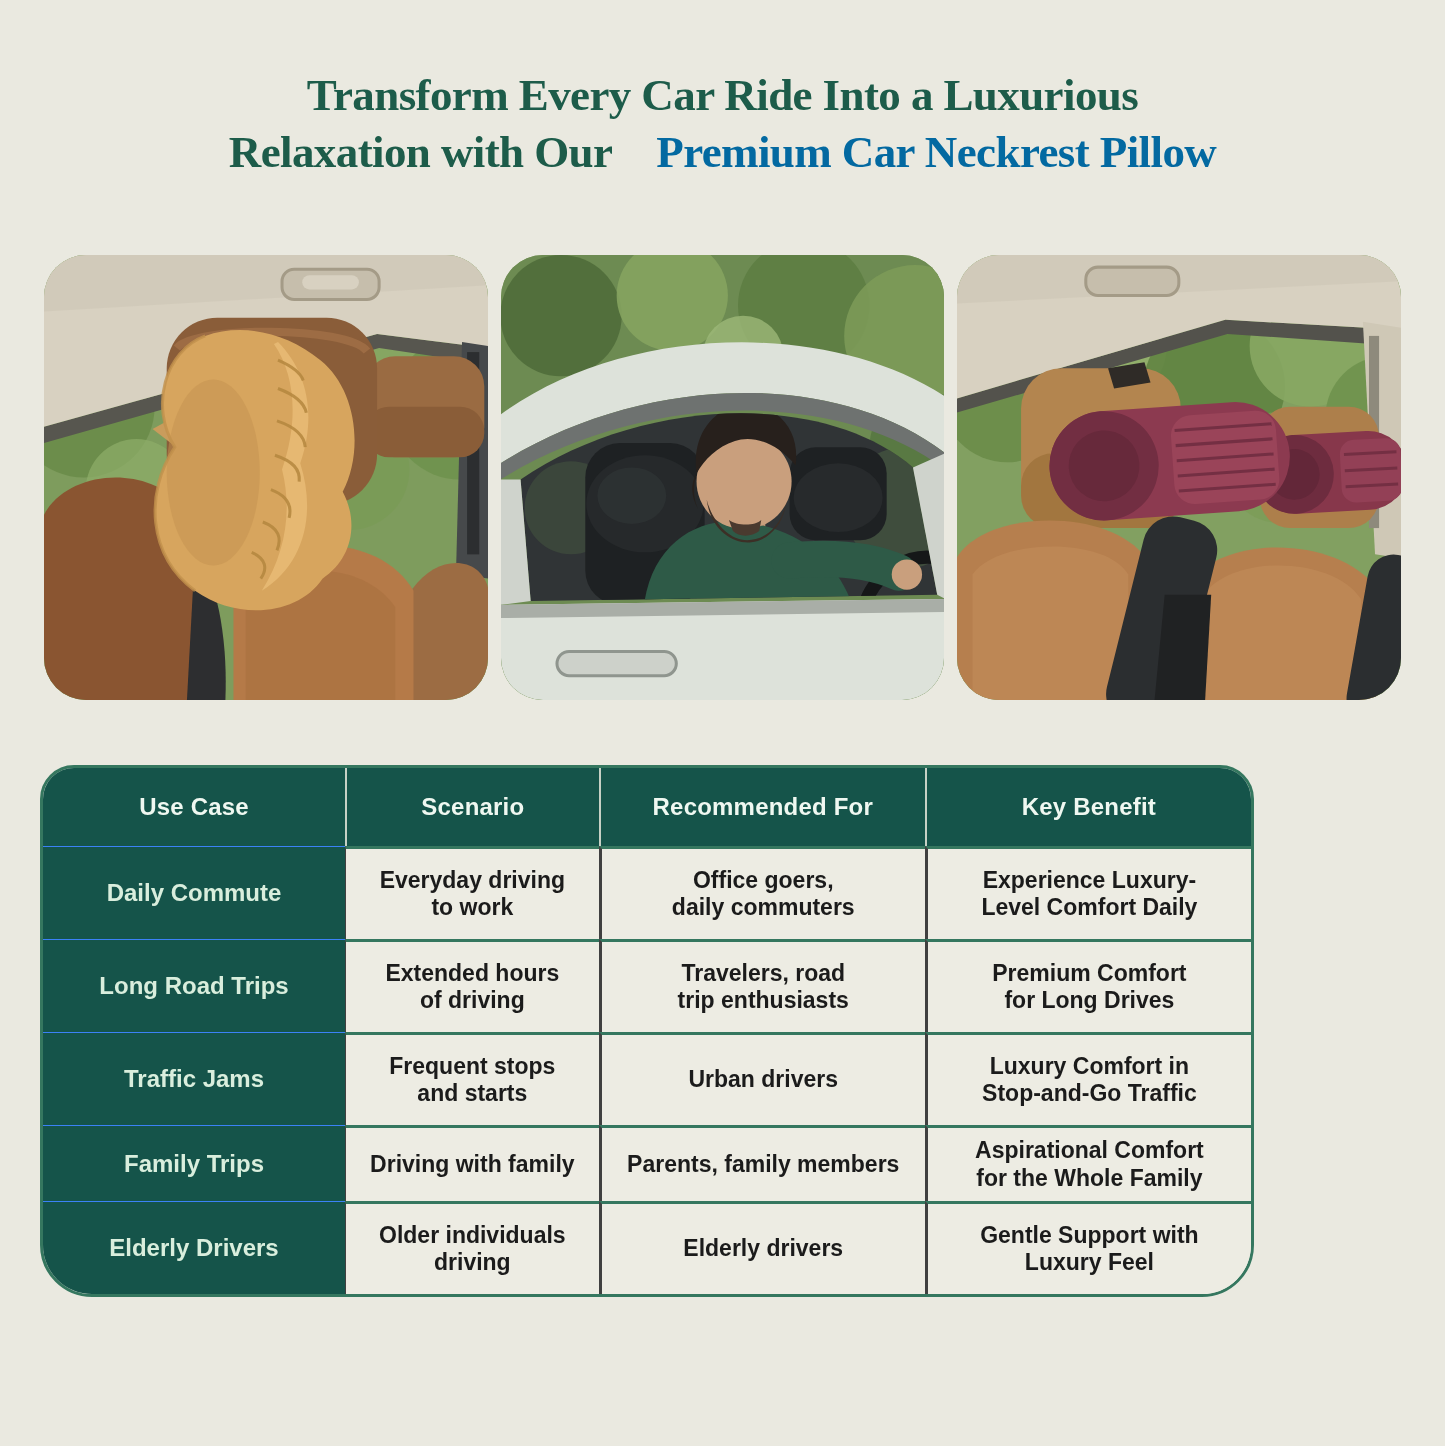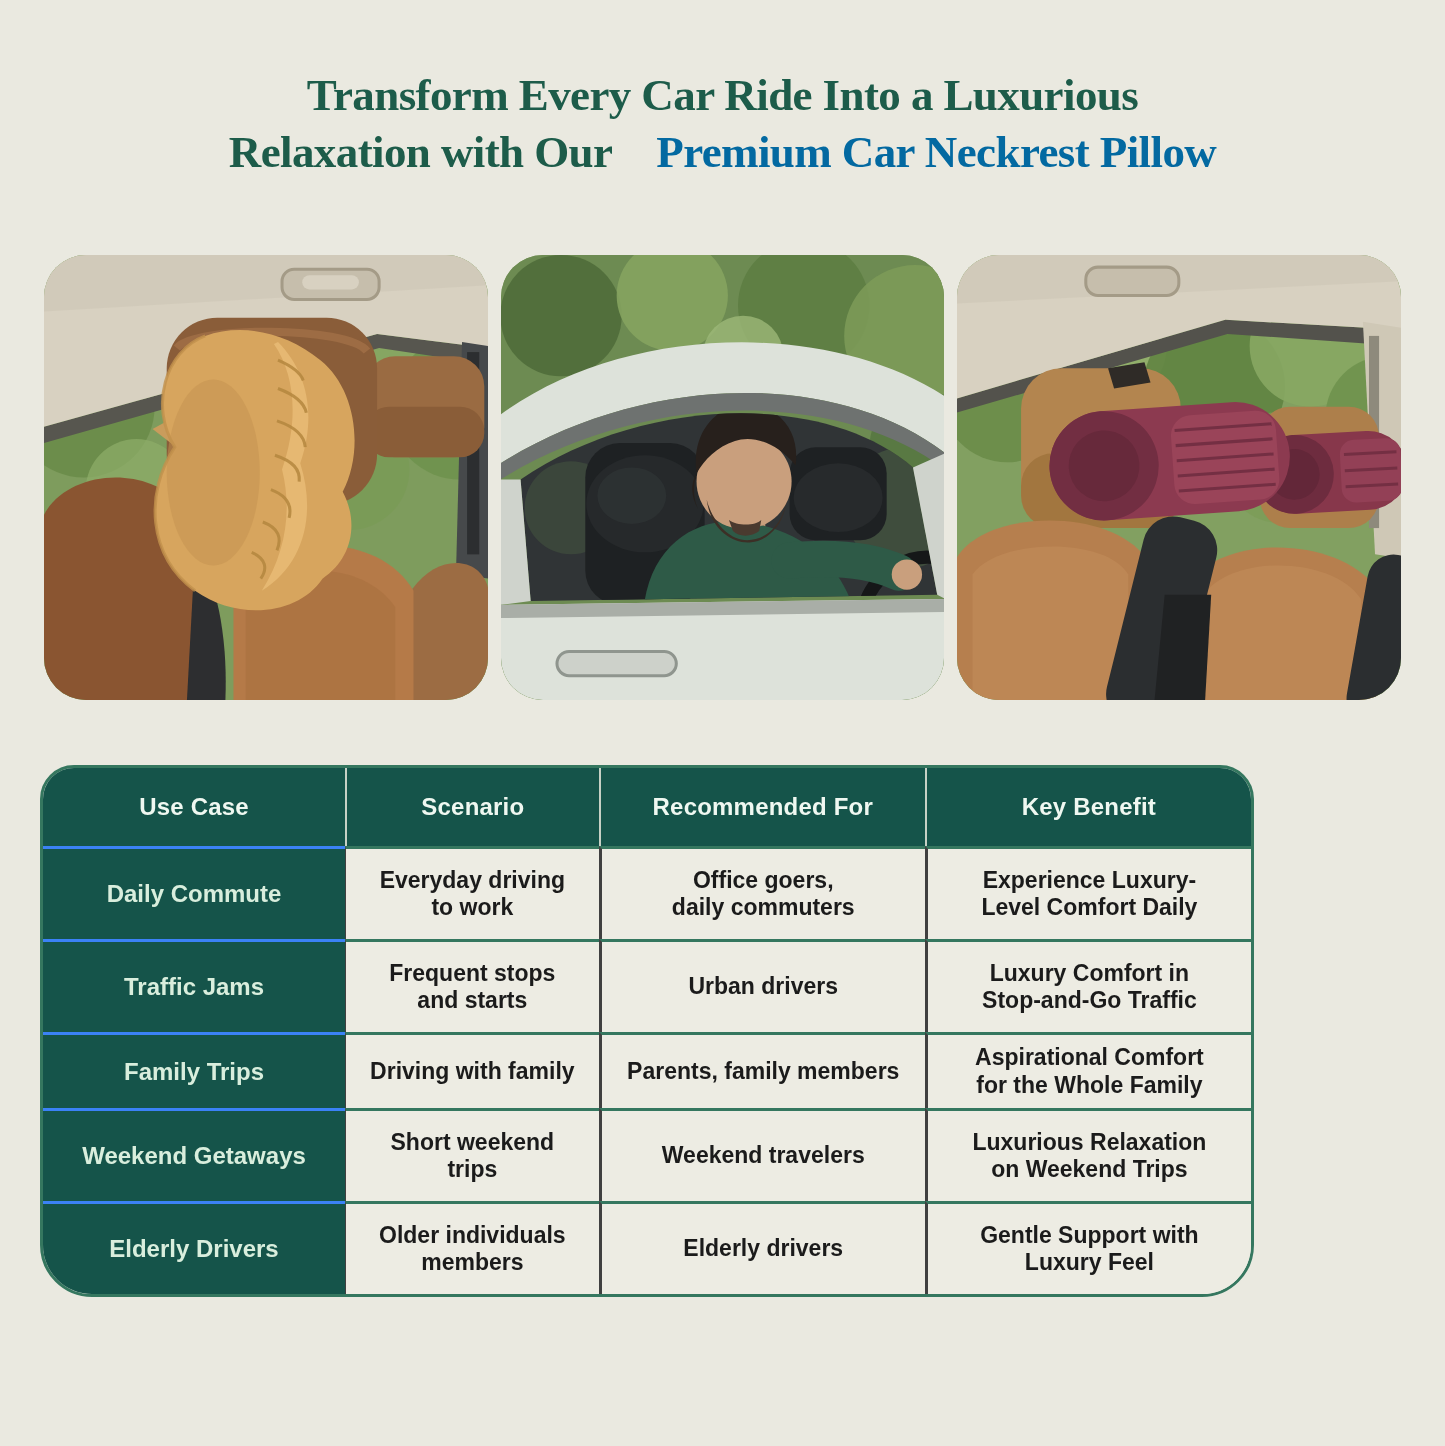--- a/index.html
+++ b/index.html
@@ -38,21 +38,21 @@
     font-size:24px; font-weight:bold; letter-spacing:0.2px;
   }
   th.sep{border-left:2px solid #c6d1c5;text-align:center;}
   td{
     height:90px; text-align:center; vertical-align:middle;
     white-space:pre-line; font-weight:bold; padding:0 8px;
   }
   tr.short td{height:73px;}
   td.uc{
     background:#15544a; color:#d9eedd; font-size:24px;
-    border-top:3px solid #3b82f6;
+    border-top:1px solid #3b82f6;
   }
   td.lt{
     background:#edece3; color:#1b1b1b; font-size:23px; line-height:1.18;
     border-top:3px solid #35775f;
   }
   td.c2{border-left:1px solid #404040;}
   td.c3,td.c4{border-left:3px solid #404040;}
 </style>
 </head>
 <body>
@@ -233,46 +233,47 @@
         <tr>
           <td class="uc">Daily Commute</td>
           <td class="lt c2">Everyday driving
 to work</td>
           <td class="lt c3">Office goers,
 daily commuters</td>
           <td class="lt c4">Experience Luxury-
 Level Comfort Daily</td>
         </tr>
         <tr>
+          <td class="uc">Long Road Trips</td>
+          <td class="lt c2">Extended hours
+of driving</td>
+          <td class="lt c3">Travelers, road
+trip enthusiasts</td>
+          <td class="lt c4">Premium Comfort
+for Long Drives</td>
+        </tr>
+        <tr>
           <td class="uc">Traffic Jams</td>
           <td class="lt c2">Frequent stops
 and starts</td>
           <td class="lt c3">Urban drivers</td>
           <td class="lt c4">Luxury Comfort in
 Stop-and-Go Traffic</td>
         </tr>
         <tr class="short">
           <td class="uc">Family Trips</td>
           <td class="lt c2">Driving with family</td>
           <td class="lt c3">Parents, family members</td>
           <td class="lt c4">Aspirational Comfort
 for the Whole Family</td>
         </tr>
         <tr>
-          <td class="uc">Weekend Getaways</td>
-          <td class="lt c2">Short weekend
-trips</td>
-          <td class="lt c3">Weekend travelers</td>
-          <td class="lt c4">Luxurious Relaxation
-on Weekend Trips</td>
-        </tr>
-        <tr>
           <td class="uc">Elderly Drivers</td>
           <td class="lt c2">Older individuals
-members</td>
+driving</td>
           <td class="lt c3">Elderly drivers</td>
           <td class="lt c4">Gentle Support with
 Luxury Feel</td>
         </tr>
       </tbody>
     </table>
   </div>
 </div>
 
 </body></html>

